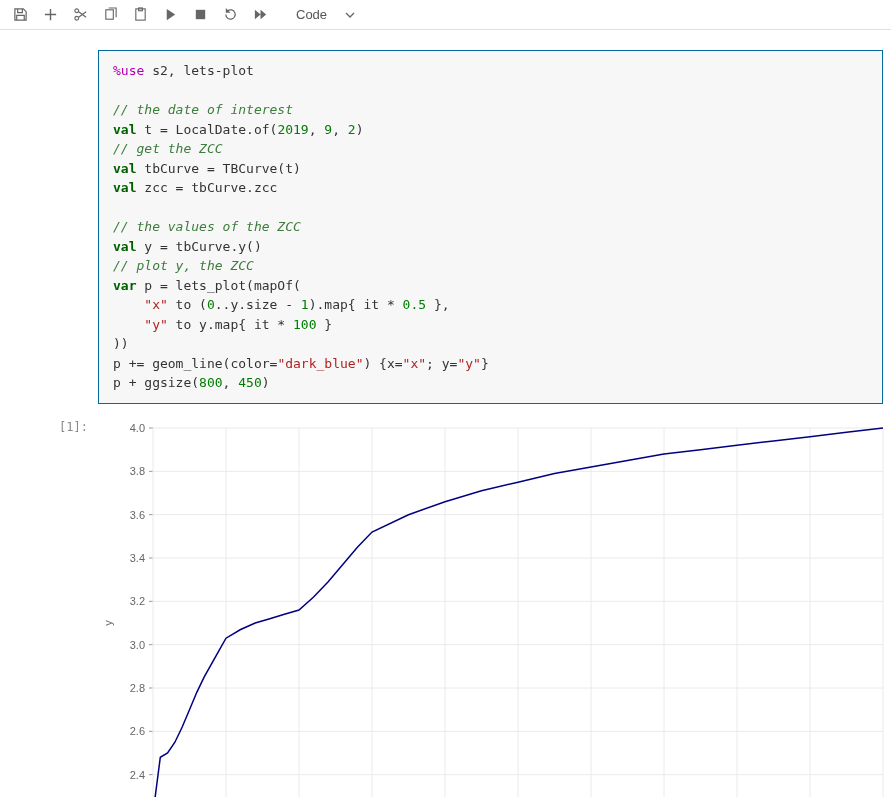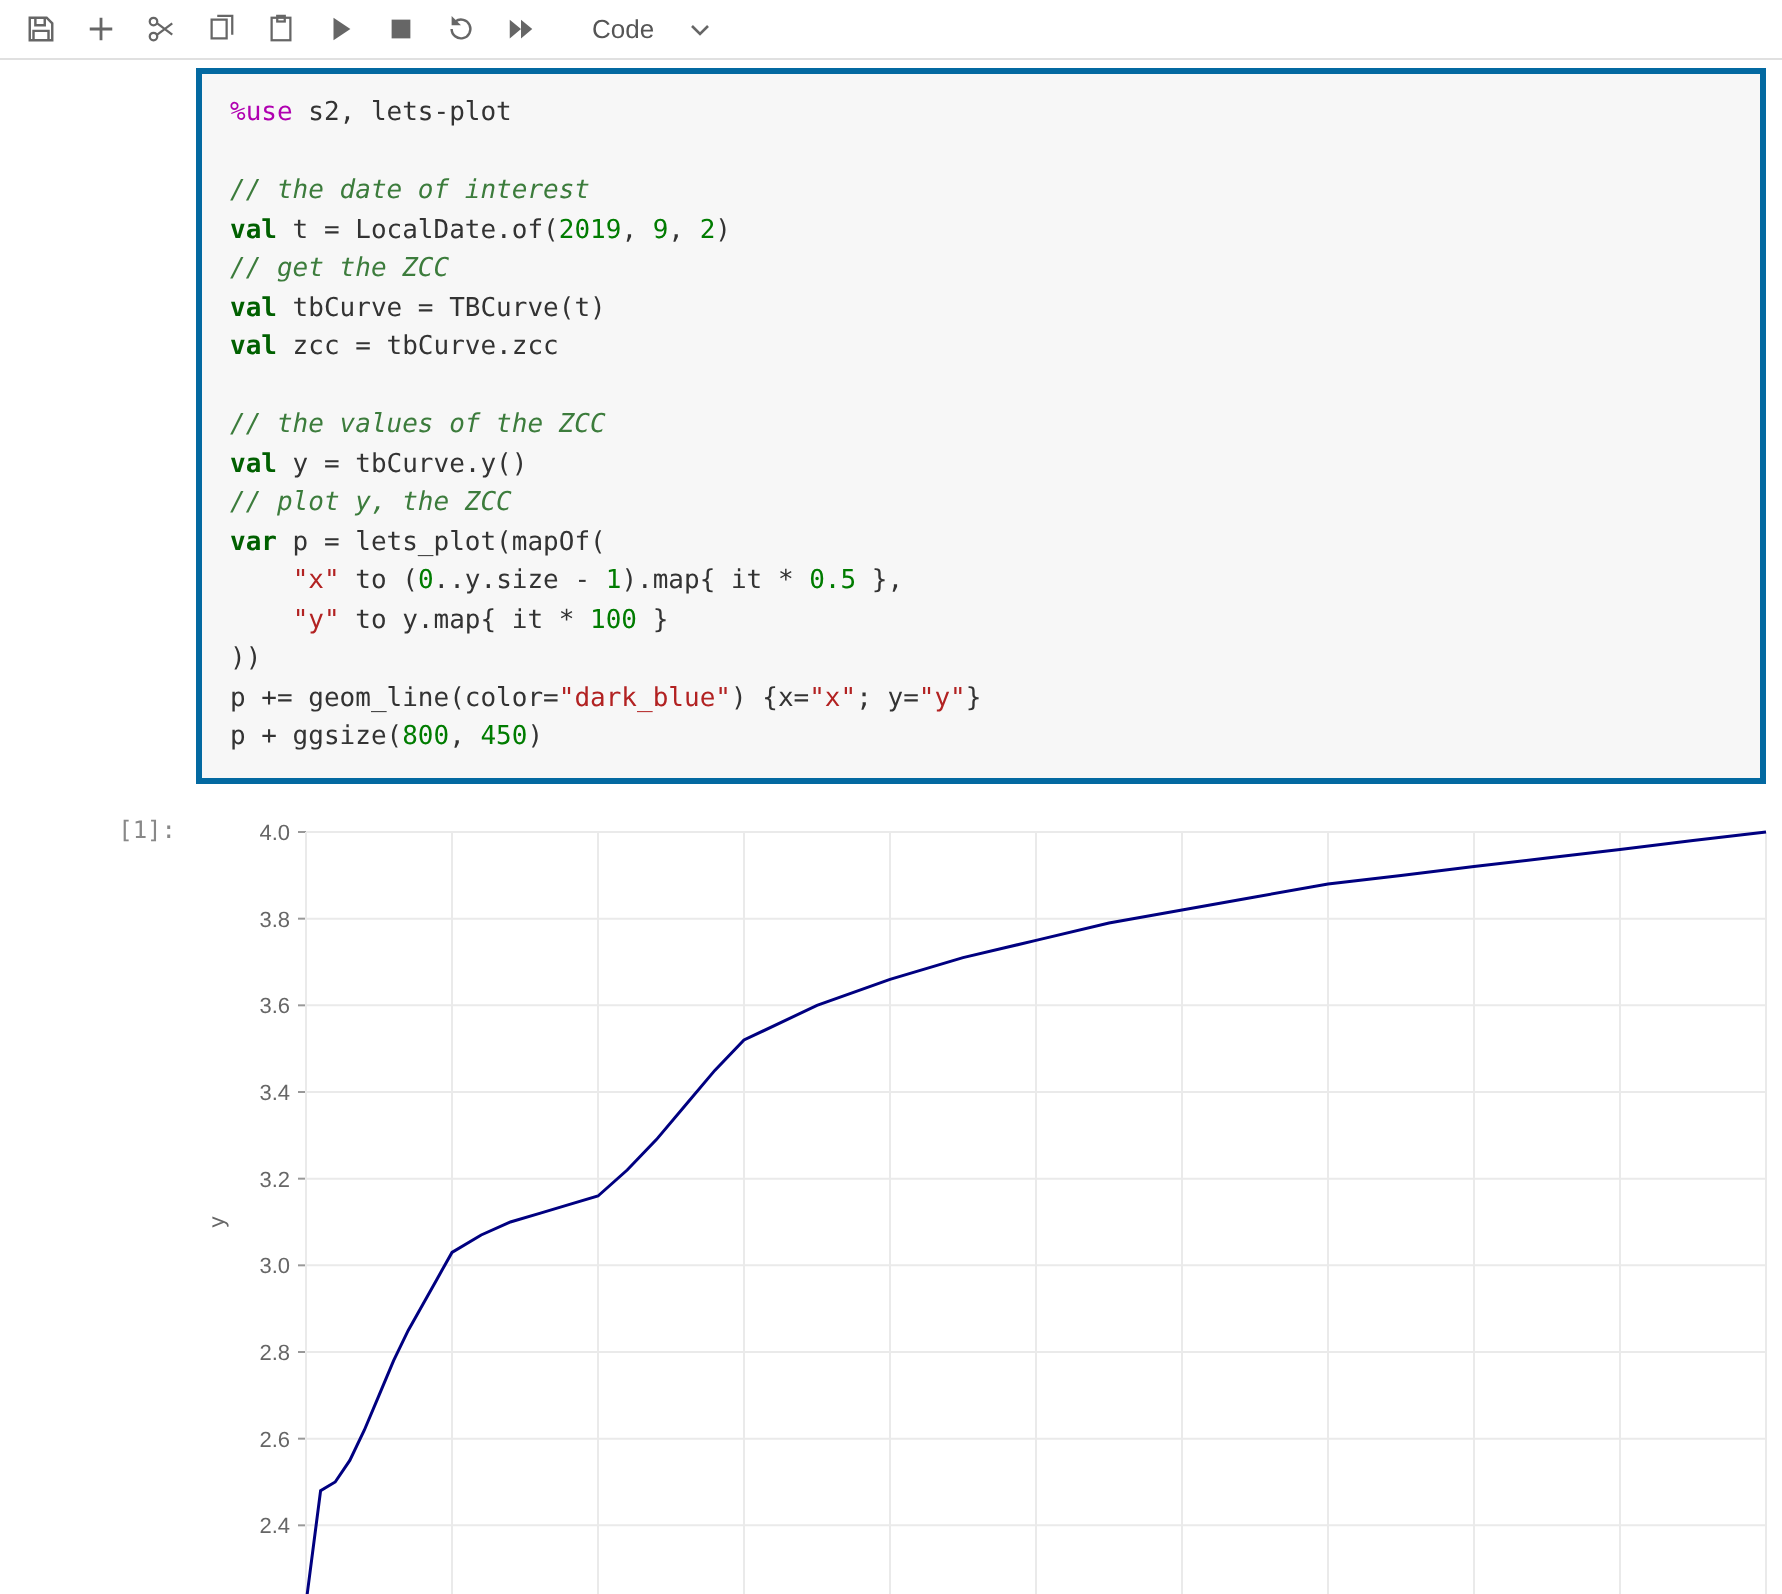--- a/index.html
+++ b/index.html
@@ -13,21 +13,21 @@
     color:#666; cursor:pointer; border-radius:2px;
   }
   .celltype {
     margin-left:12px; display:flex; align-items:center; gap:18px;
     color:#555; font-size:13px; cursor:pointer; padding:2px 6px;
   }
   .notebook { padding:0 0 20px 0; }
   .cell { display:flex; }
   .gutter { width:98px; flex:none; text-align:right; padding:6px 10px 0 0; color:#888; font-family: Menlo, Consolas, monospace; font-size:12px; }
   .codearea {
-    flex:1; background:#f7f7f7; border:3px solid #0369a1; margin:4px 8px 4px 0;
+    flex:1; background:#f7f7f7; border:1px solid #0369a1; margin:20px 8px 4px 0;
     padding:10px 14px; font-family: Menlo, Consolas, "DejaVu Sans Mono", monospace;
     font-size:13px; line-height:1.5; white-space:pre; overflow:auto;
   }
   .tok-magic { color:#b000b0; }
   .tok-comment { color:#3c7c3c; font-style:italic; }
   .tok-kw { color:#006000; font-weight:bold; }
   .tok-num { color:#007c00; }
   .tok-str { color:#b22222; }
 
   .output { display:flex; margin-top:6px; }

